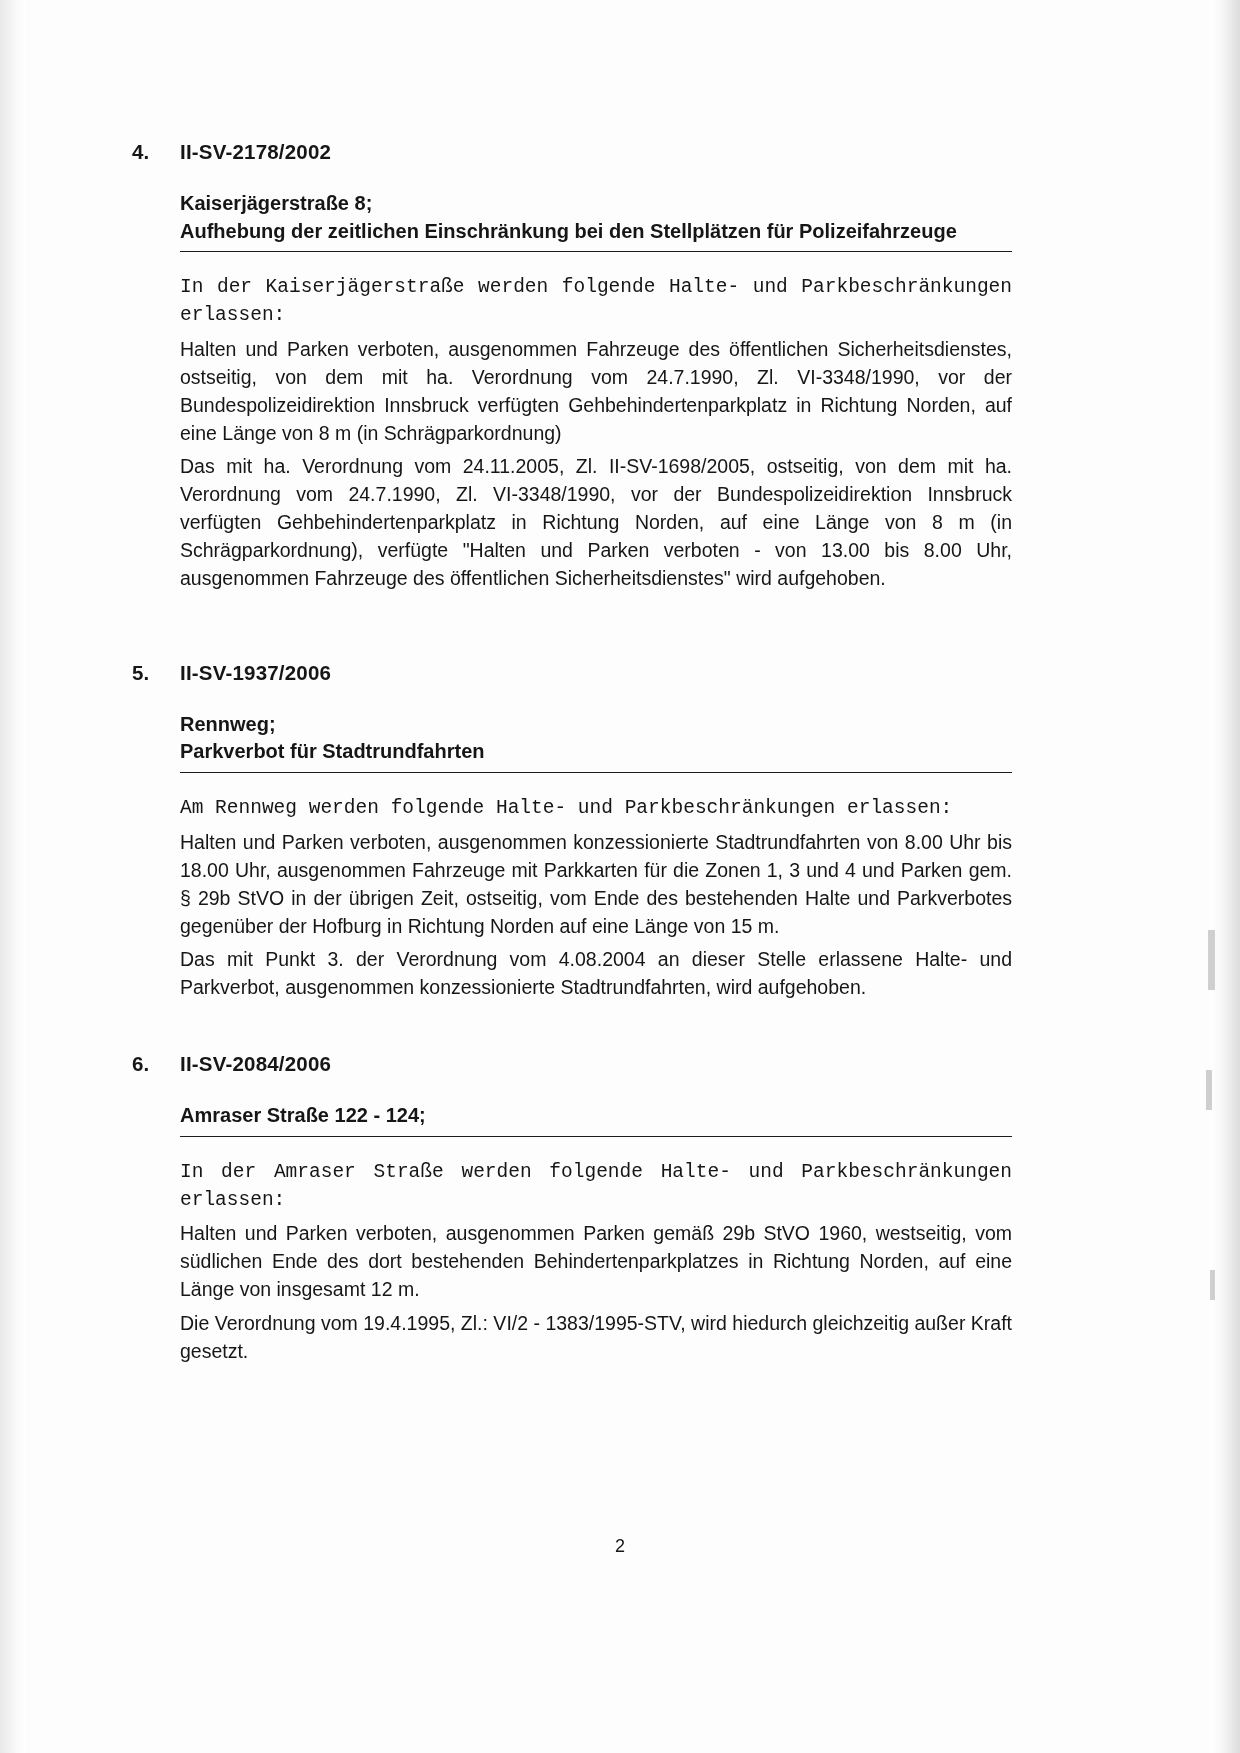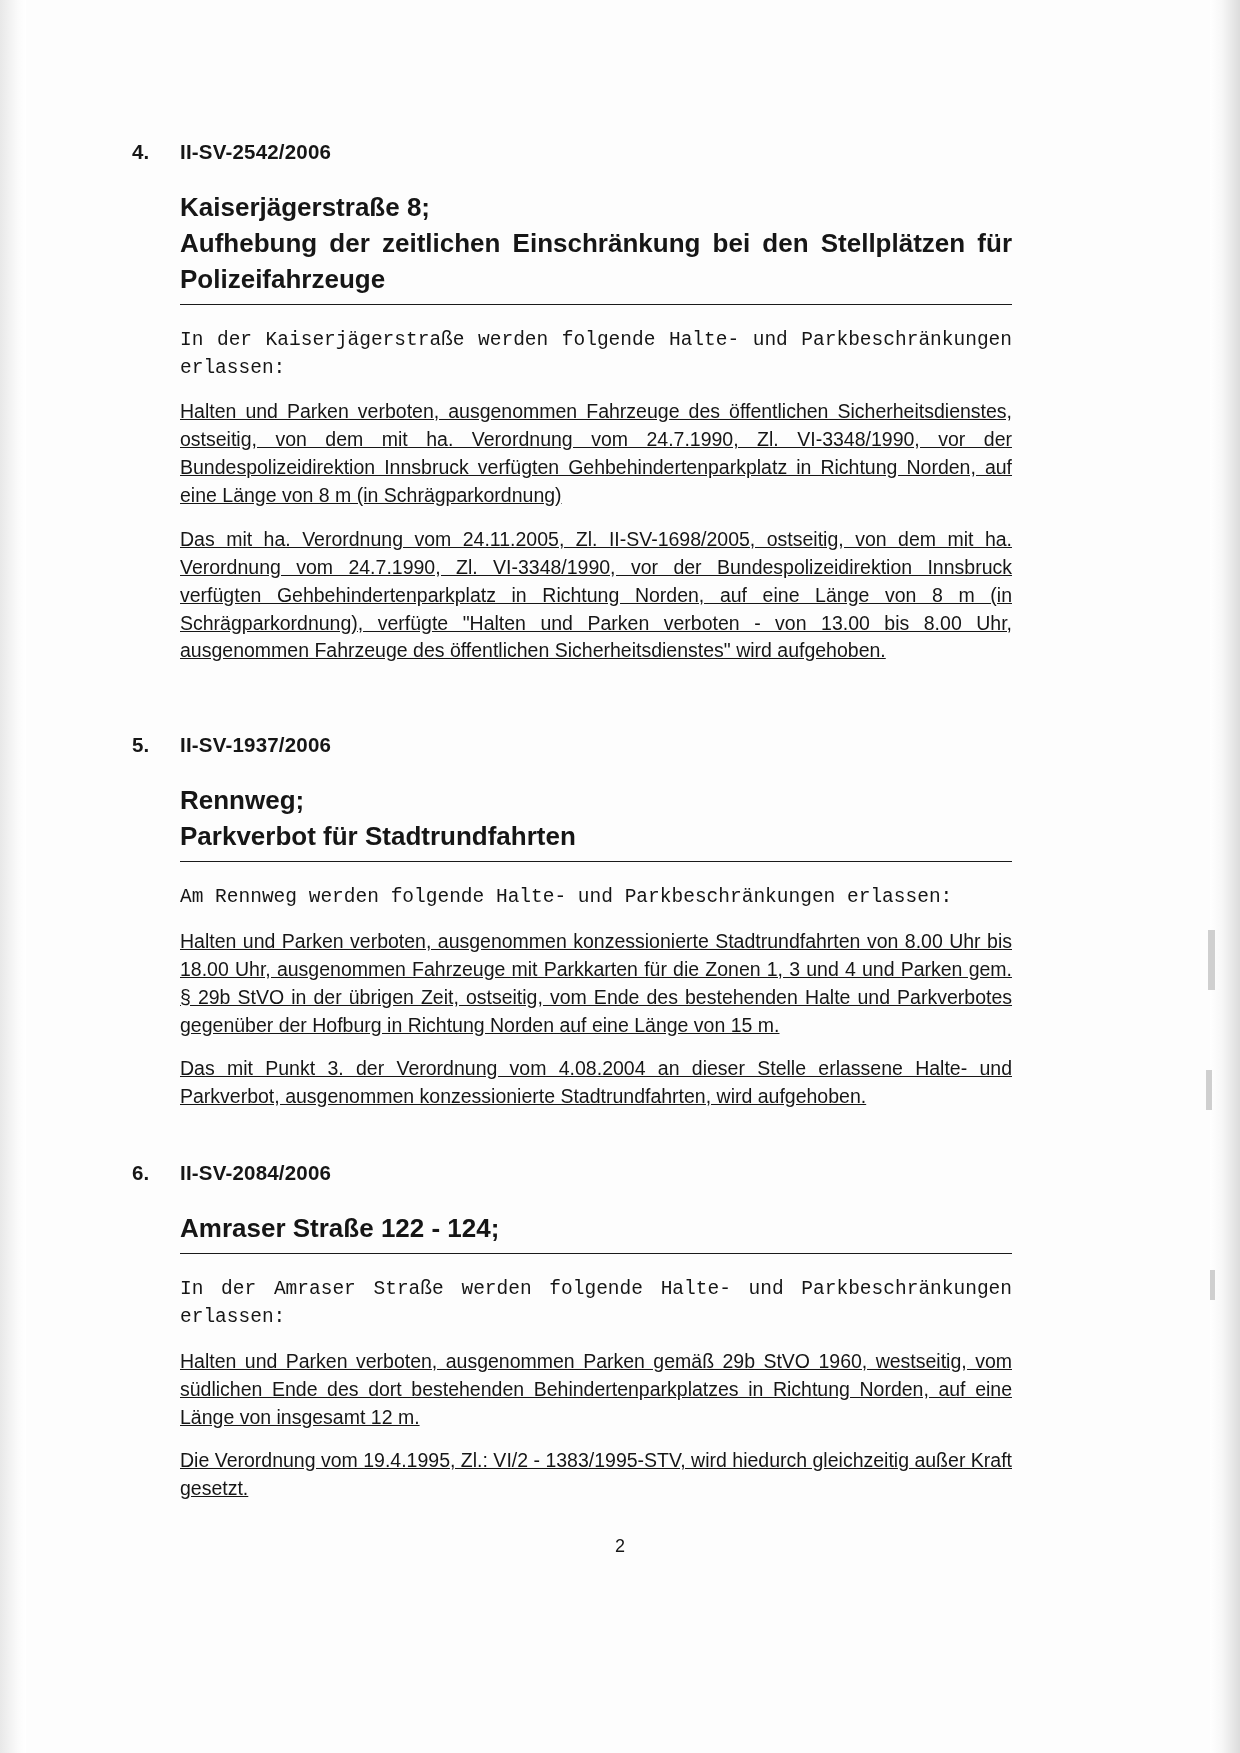--- a/index.html
+++ b/index.html
@@ -59,21 +59,21 @@
   }
   .item-file {
     flex: 1 1 auto;
   }
   .body-block {
     margin-left: 48px;
     margin-top: 26px;
   }
   .subject {
     font-weight: bold;
-    font-size: 26px;
+    font-size: 20px;
     line-height: 1.38;
     text-align: justify;
     text-justify: inter-word;
     padding-bottom: 6px;
     border-bottom: 1.6px solid #1b1b1b;
   }
   .subject .line2 {
     display: block;
   }
   .para {
@@ -81,22 +81,21 @@
     line-height: 1.43;
     text-align: justify;
     text-justify: inter-word;
     margin: 0;
   }
   .para.first {
     margin-top: 22px;
     font-family: Liberation Mono, monospace;
   }
   .para.tight {
-    margin-top: 16px;
-    text-decoration: underline;
+    margin-top: 6px;
   }
   .spacer-lg { height: 58px; }
   .spacer-md { height: 40px; }
   .page-number {
     position: absolute;
     left: 0;
     right: 0;
     top: 1536px;
     text-align: center;
     font-size: 18px;
@@ -111,21 +110,21 @@
   <div class="scan-edge-right"></div>
   <div class="scan-speck" style="left:1208px; top:930px; width:7px; height:60px;"></div>
   <div class="scan-speck" style="left:1206px; top:1070px; width:6px; height:40px;"></div>
   <div class="scan-speck" style="left:1210px; top:1270px; width:5px; height:30px;"></div>
 
   <div class="content">
 
     <div class="item">
       <div class="item-head">
         <span class="item-num">4.</span>
-        <span class="item-file">II-SV-2542/2006</span>
+        <span class="item-file">II-SV-2178/2002</span>
       </div>
       <div class="body-block">
         <div class="subject">
           <span class="line2">Kaiserjägerstraße 8;</span>
           <span>Aufhebung der zeitlichen Einschränkung bei den Stellplätzen für Polizeifahrzeuge</span>
         </div>
         <p class="para first">In der Kaiserjägerstraße werden folgende Halte- und Parkbeschränkungen erlassen:</p>
         <p class="para tight">Halten und Parken verboten, ausgenommen Fahrzeuge des öffentlichen Sicherheitsdienstes, ostseitig, von dem mit ha. Verordnung vom 24.7.1990, Zl. VI-3348/1990, vor der Bundespolizeidirektion Innsbruck verfügten Gehbehindertenparkplatz in Richtung Norden, auf eine Länge von 8 m (in Schrägparkordnung)</p>
         <p class="para tight">Das mit ha. Verordnung vom 24.11.2005, Zl. II-SV-1698/2005, ostseitig, von dem mit ha. Verordnung vom 24.7.1990, Zl. VI-3348/1990, vor der Bundespolizeidirektion Innsbruck verfügten Gehbehindertenparkplatz in Richtung Norden, auf eine Länge von 8 m (in Schrägparkordnung), verfügte "Halten und Parken verboten - von 13.00 bis 8.00 Uhr, ausgenommen Fahrzeuge des öffentlichen Sicherheitsdienstes" wird aufgehoben.</p>
       </div>

